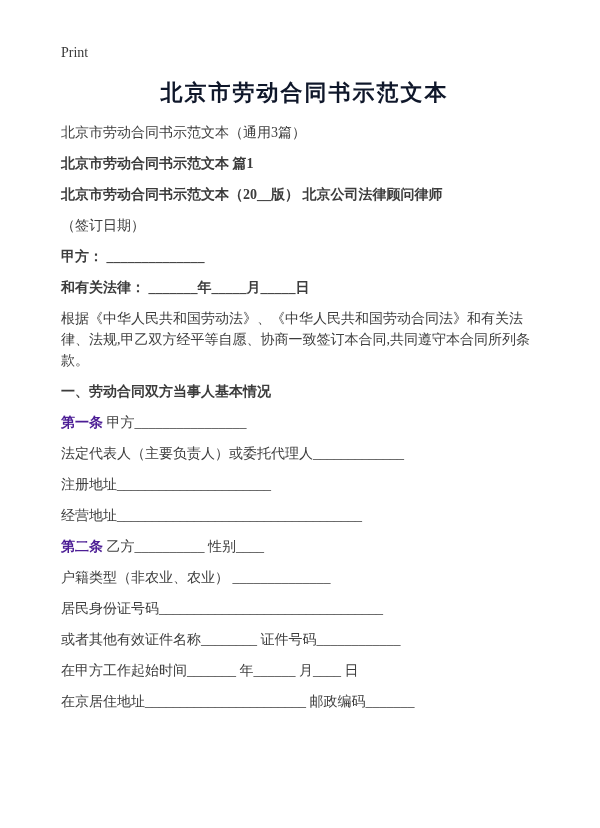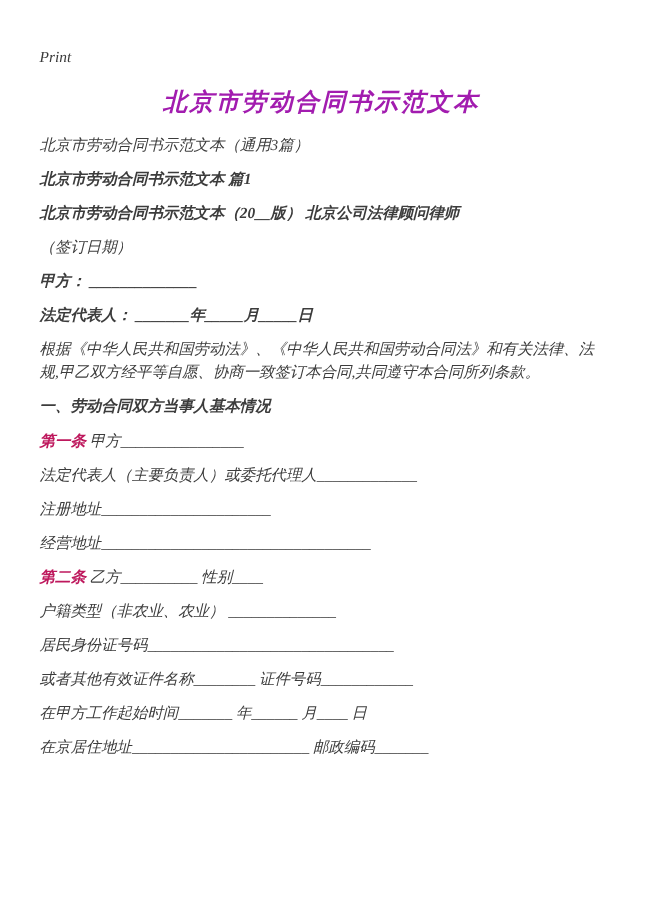--- a/index.html
+++ b/index.html
@@ -11,51 +11,50 @@
     width: 600px;
     height: 828px;
     overflow: hidden;
     font-family: "Liberation Serif", "DejaVu Serif", serif;
     color: #3a3a3a;
   }
   .page {
     box-sizing: border-box;
     width: 600px;
     height: 716px;
-    padding: 44px 52px 0 36px;
+    padding: 44px 52px 0 61px;
     background: #ffffff;
-    font-style: italic;
   }
   .print-link {
     font-size: 14px;
     line-height: 18px;
     margin: 0 0 16px 0;
     color: #3a3a3a;
     cursor: pointer;
   }
   h1.doc-title {
     font-size: 22px;
     line-height: 30px;
     font-weight: bold;
     text-align: center;
     letter-spacing: 2px;
     margin: 0 0 14px 0;
-    color: #a21caf;
+    color: #0f172a;
   }
   p.ln {
     font-size: 14px;
     line-height: 21px;
     margin: 4px 0 10px 0;
     color: #3c3c3c;
     word-break: break-all;
     white-space: pre-wrap;
   }
   .b {
     font-weight: bold;
-    color: #be185d;
+    color: #4c1d95;
   }
 </style>
 </head>
 <body>
 
 <div class="page">
 
   <div class="print-link">Print</div>
 
   <h1 class="doc-title">北京市劳动合同书示范文本</h1>
@@ -65,21 +64,21 @@
   <p class="ln b">北京市劳动合同书示范文本 篇1</p>
 
   <p class="ln b">北京市劳动合同书示范文本（20__版） 北京公司法律顾问律师</p>
 
   <p class="ln">（签订日期）</p>
 
 
   <p class="ln b">甲方： ______________</p>
 
 
-  <p class="ln b">法定代表人： _______年_____月_____日</p>
+  <p class="ln b">和有关法律： _______年_____月_____日</p>
 
   <p class="ln">根据《中华人民共和国劳动法》、《中华人民共和国劳动合同法》和有关法律、法规,甲乙双方经平等自愿、协商一致签订本合同,共同遵守本合同所列条款。</p>
 
   <p class="ln b">一、劳动合同双方当事人基本情况</p>
 
   <p class="ln"><span class="b">第一条</span><span> 甲方________________</span></p>
 
   <p class="ln">法定代表人（主要负责人）或委托代理人_____________</p>
 
   <p class="ln">注册地址______________________</p>

